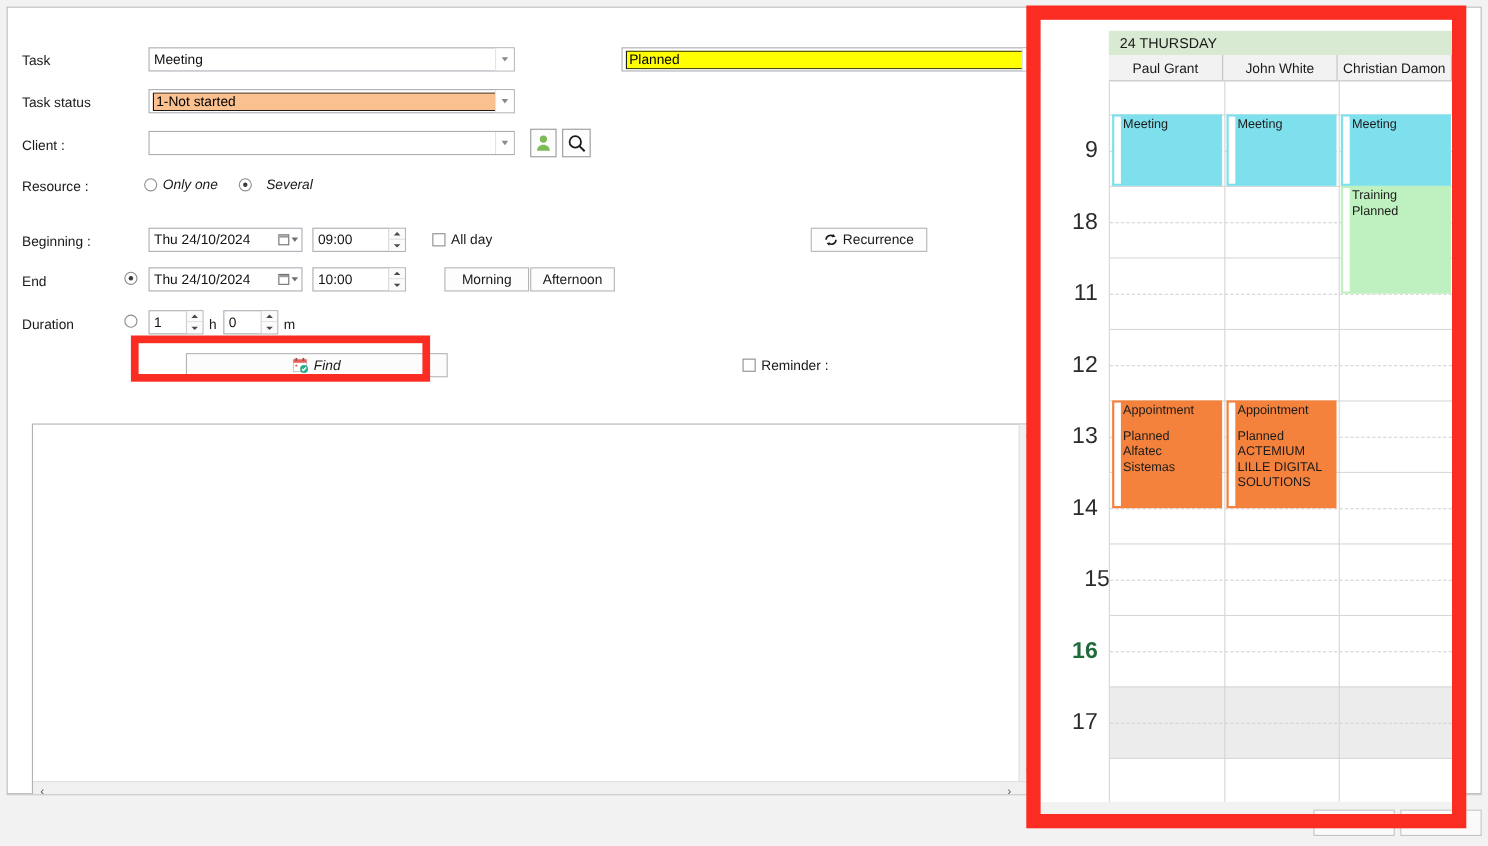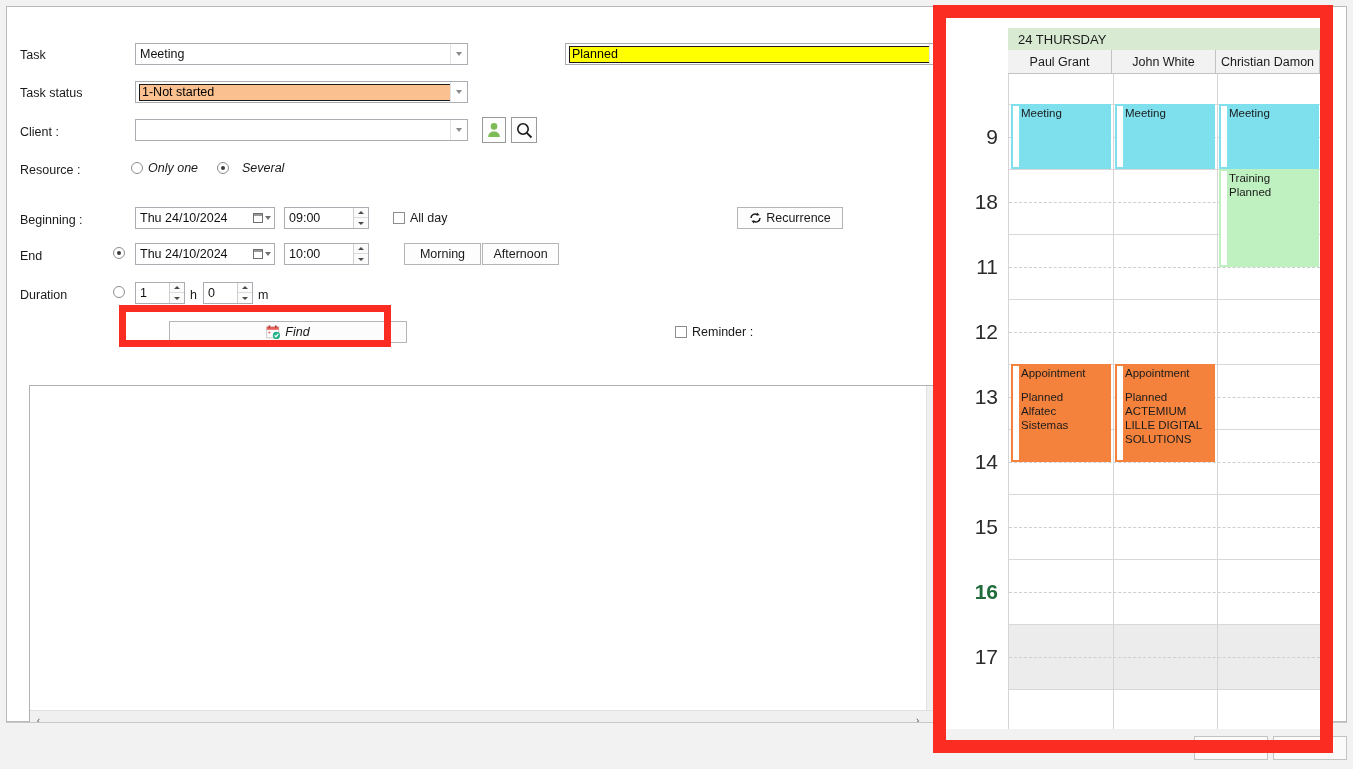--- a/index.html
+++ b/index.html
@@ -411,21 +411,21 @@
         <div class="hcell">Christian Damon</div>
       </div>
     <div class="calbody">
       <div class="hourcol">
           <div class="hrow" style="top: 30px;">9</div>
           <div class="hrow" style="top: 95px;">18</div>
           <div class="hrow" style="top: 160px;">11</div>
           <div class="hrow" style="top: 225px;">12</div>
           <div class="hrow" style="top: 290px;">13</div>
           <div class="hrow" style="top: 355px;">14</div>
-          <div class="hrow" style="top: 420px;">15</div>
+          <div class="hrow" style="top: 420px; margin-left: 11px;">15</div>
           <div class="hrow now" style="top: 485px;">16</div>
           <div class="hrow" style="top: 550px;">17</div>
         </div>
       <div class="gridarea">
           <div class="offhours" style="top: 550px; height: 65px;"></div>
           <div class="gline" style="top: 30px;"></div>
           <div class="ghalf" style="top: 62.5px;"></div>
           <div class="gline" style="top: 95px;"></div>
           <div class="ghalf" style="top: 127.5px;"></div>
           <div class="gline" style="top: 160px;"></div>

